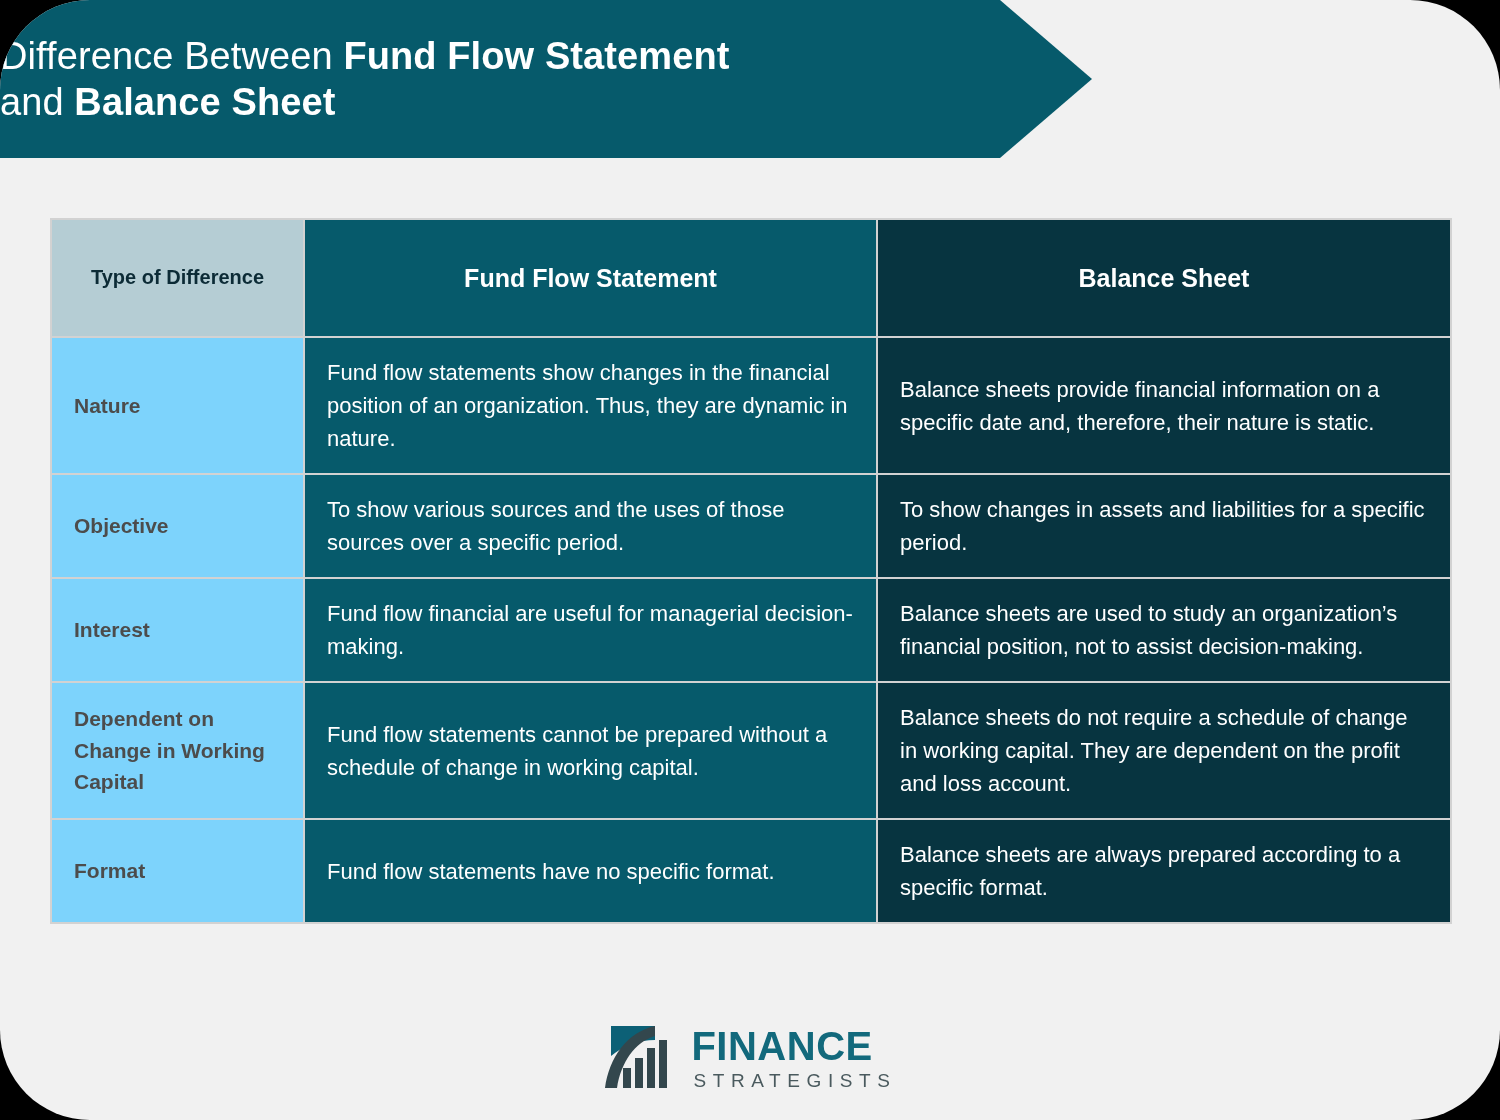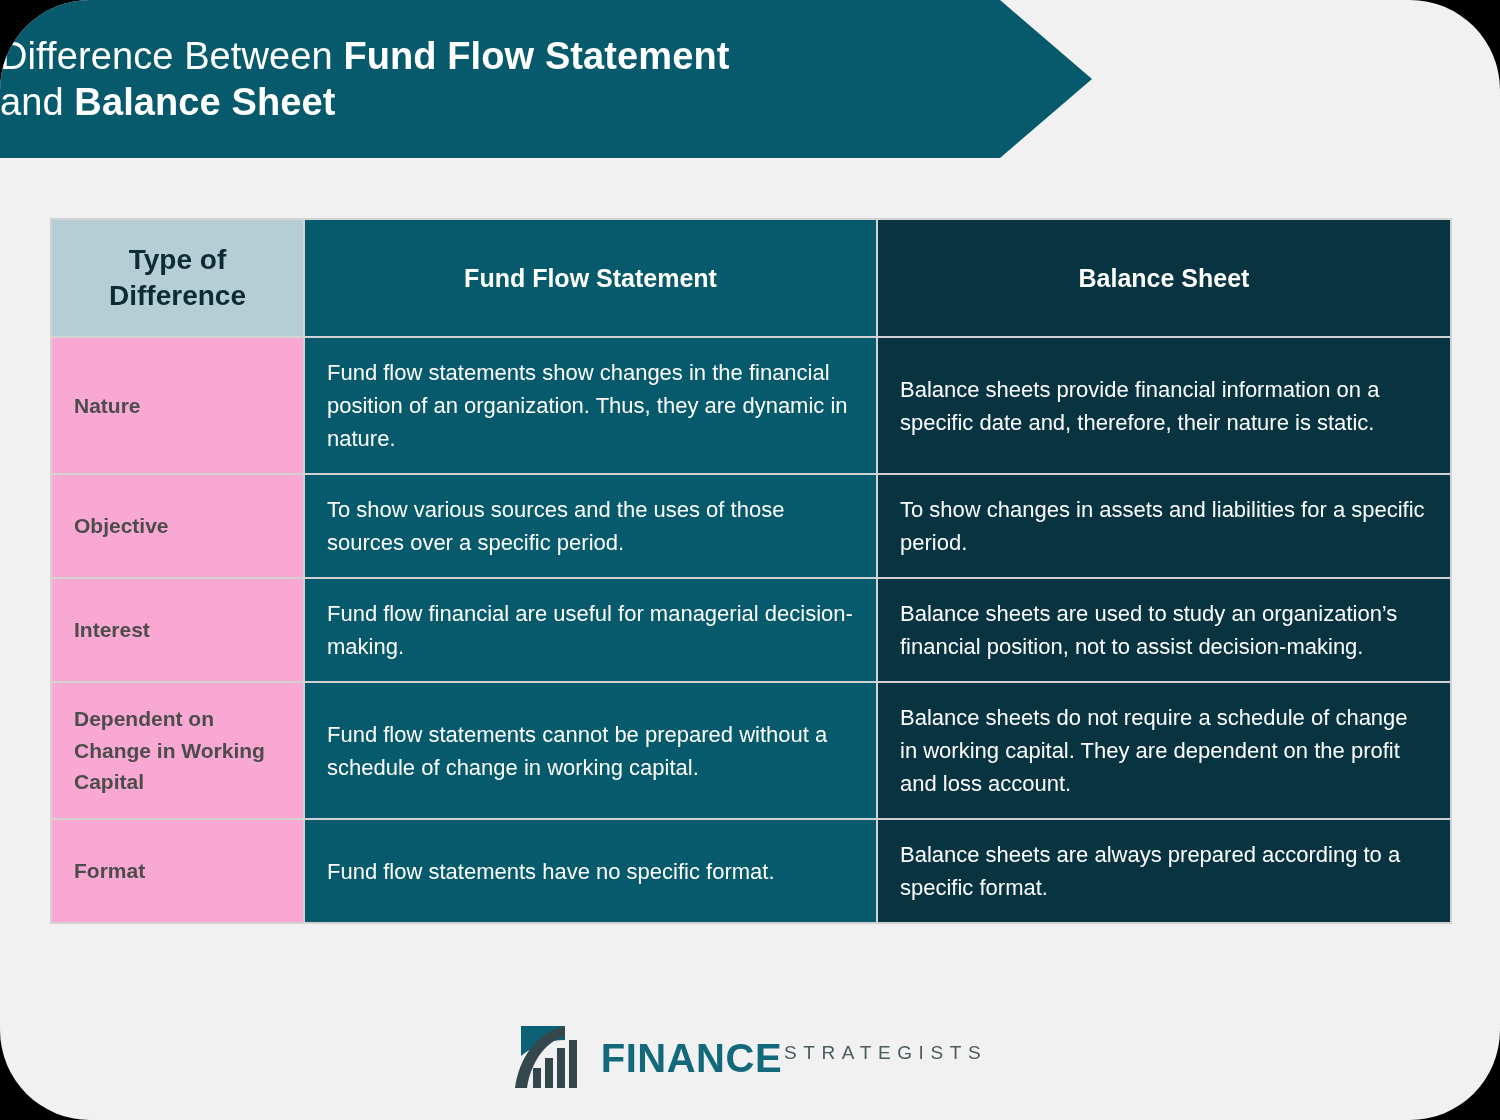--- a/index.html
+++ b/index.html
@@ -61,21 +61,21 @@
   #comparison-table td {
     border: 2px solid #d2d2d2;
     vertical-align: middle;
     padding: 18px 22px;
   }
 
   
   th.head-type {
     background: #b5cdd4;
     color: #0c2b36;
-    font-size: 28px;
+    font-size: 20px;
     font-weight: 700;
     text-align: center;
     line-height: 1.28;
     height: 118px;
   }
   th.head-teal {
     background: #065A6B;
     color: #ffffff;
     font-size: 25px;
     font-weight: 700;
@@ -84,21 +84,21 @@
   th.head-navy {
     background: #073440;
     color: #ffffff;
     font-size: 25px;
     font-weight: 700;
     text-align: center;
   }
 
   
   td.cell-label {
-    background: #f9a8d4;
+    background: #7dd3fc;
     color: #4c4c4c;
     font-size: 21px;
     font-weight: 700;
     line-height: 1.5;
     text-align: left;
     padding-left: 36px;
   }
   td.cell-teal {
     background: #065A6B;
     color: #ffffff;
@@ -120,21 +120,21 @@
     position: absolute;
     left: 0; right: 0;
     top: 1018px;
     height: 80px;
     display: flex;
     align-items: center;
     justify-content: center;
     gap: 14px;
   }
   #logo-mark { width: 74px; height: 68px; display: block; }
-  #logo-wordmark { display: flex; flex-direction: row; line-height: 1; }
+  #logo-wordmark { display: flex; flex-direction: column; line-height: 1; }
   #logo-finance {
     color: #12697C;
     font-size: 40px;
     font-weight: 700;
     letter-spacing: .5px;
   }
   #logo-strategists {
     color: #4a5a5e;
     font-size: 19px;
     font-weight: 400;

